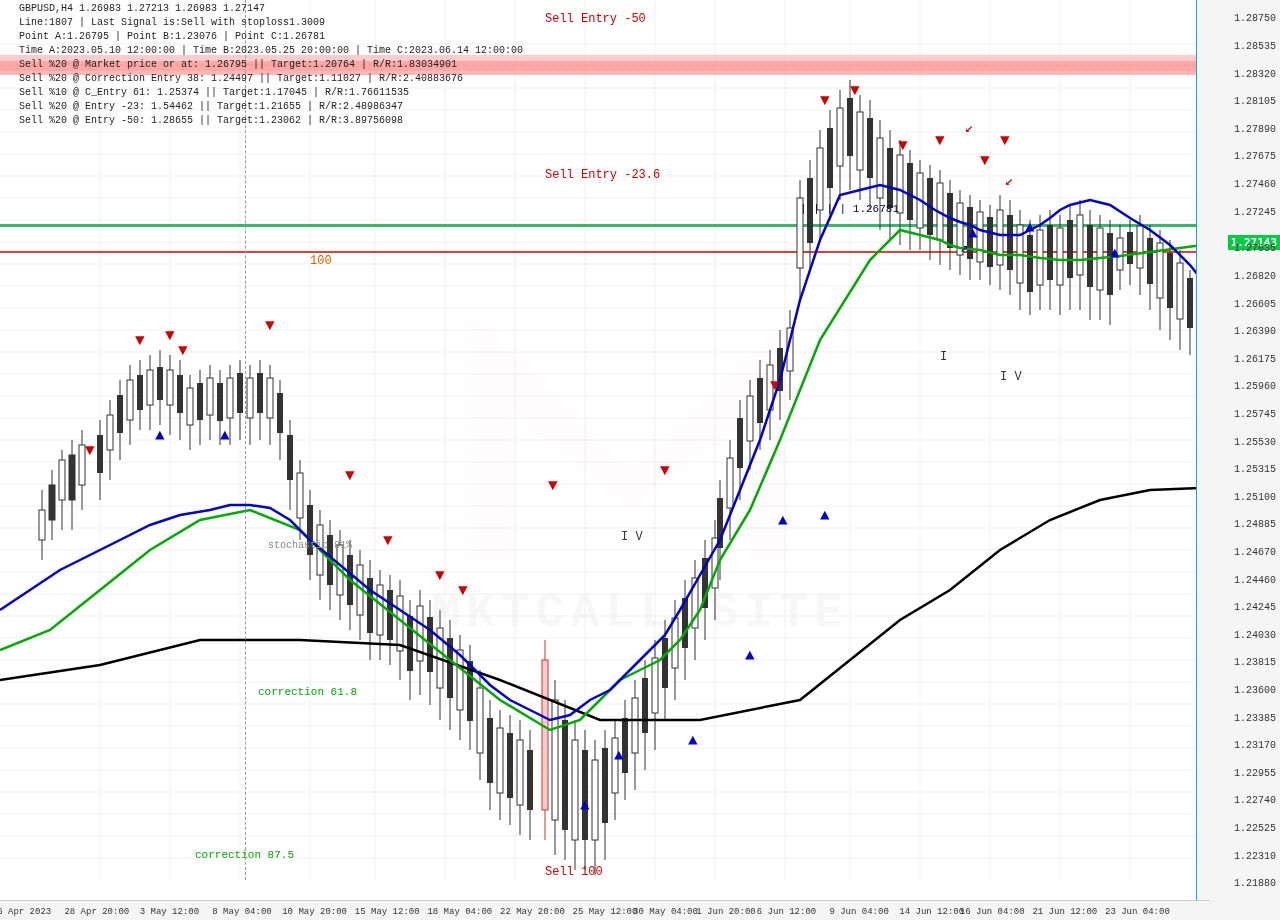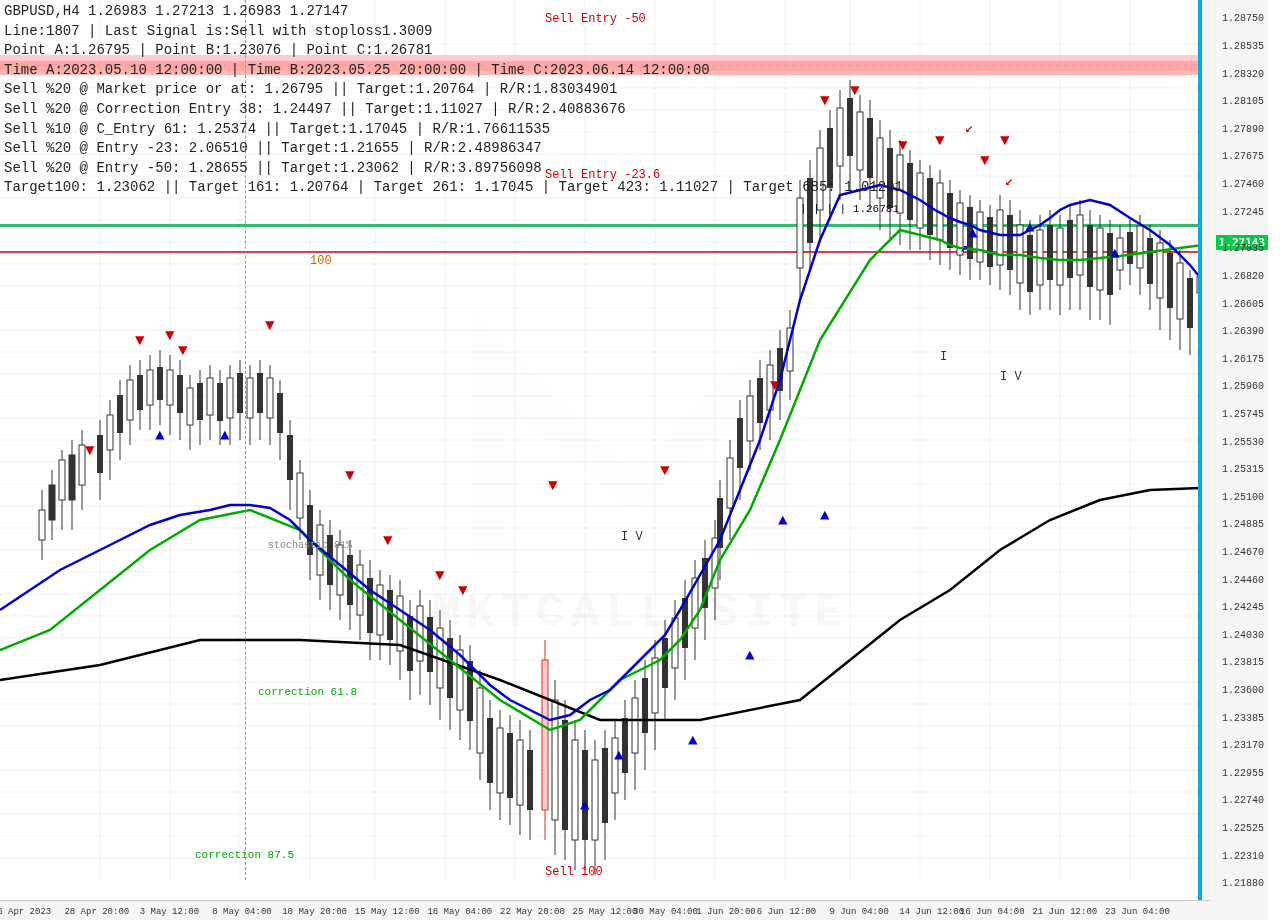--- a/index.html
+++ b/index.html
@@ -14,36 +14,36 @@
     #chart-container {
       width: 1280px;
       height: 920px;
       background: #ffffff;
       position: relative;
       overflow: hidden;
     }
     #info-panel {
       position: absolute;
       top: 2px;
-      left: 4px;
-      font-size: 14px;
+      left: 19px;
+      font-size: 10px;
       color: #222;
       line-height: 1.4;
       z-index: 10;
       pointer-events: none;
     }
     .info-line { white-space: nowrap; }
     #price-axis {
       position: absolute;
-      right: 12px;
+      right: 0;
       top: 0;
-      width: 70px;
+      width: 84px;
       height: 100%;
       background: #f5f5f5;
-      border-left: 4px solid #0ea5e9;
+      border-left: 1px solid #0ea5e9;
       z-index: 5;
     }
     .price-label {
       position: absolute;
       right: 4px;
       font-size: 10px;
       color: #333;
       transform: translateY(-50%);
     }
     #time-axis {
@@ -80,23 +80,22 @@
 <div id="chart-container">
 
   <div id="info-panel">
     <div class="info-line">GBPUSD,H4  1.26983  1.27213  1.26983  1.27147</div>
     <div class="info-line">Line:1807  |  Last Signal is:Sell with stoploss1.3009</div>
     <div class="info-line">Point A:1.26795  |  Point B:1.23076  |  Point C:1.26781</div>
     <div class="info-line">Time A:2023.05.10 12:00:00  |  Time B:2023.05.25 20:00:00  |  Time C:2023.06.14 12:00:00</div>
     <div class="info-line">Sell %20 @ Market price or at: 1.26795  ||  Target:1.20764  |  R/R:1.83034901</div>
     <div class="info-line">Sell %20 @ Correction Entry 38: 1.24497  ||  Target:1.11027  |  R/R:2.40883676</div>
     <div class="info-line">Sell %10 @ C_Entry 61: 1.25374  ||  Target:1.17045  |  R/R:1.76611535</div>
-    <div class="info-line">Sell %20 @ Entry -23: 2.06510  ||  Target:1.21655  |  R/R:2.48986347</div>
+    <div class="info-line">Sell %20 @ Entry -23: 1.54462  ||  Target:1.21655  |  R/R:2.48986347</div>
     <div class="info-line">Sell %20 @ Entry -50: 1.28655  ||  Target:1.23062  |  R/R:3.89756098</div>
-    <div class="info-line">Target100: 1.23062  ||  Target 161: 1.20764  |  Target 261: 1.17045  |  Target 423: 1.11027  |  Target 685: 1.01291</div>
   </div>
 
   <div id="watermark">
     
     <svg width="400" height="320" viewBox="0 0 400 320" opacity="0.15">
 
       <path d="M60,280 L60,80 L200,220 L340,80 L340,280" fill="none" stroke="#cc4444" stroke-width="40"></path>
 
       <path d="M120,280 L120,160 L200,230 L280,160 L280,280" fill="#ffffff" stroke="none"></path>
     </svg>

